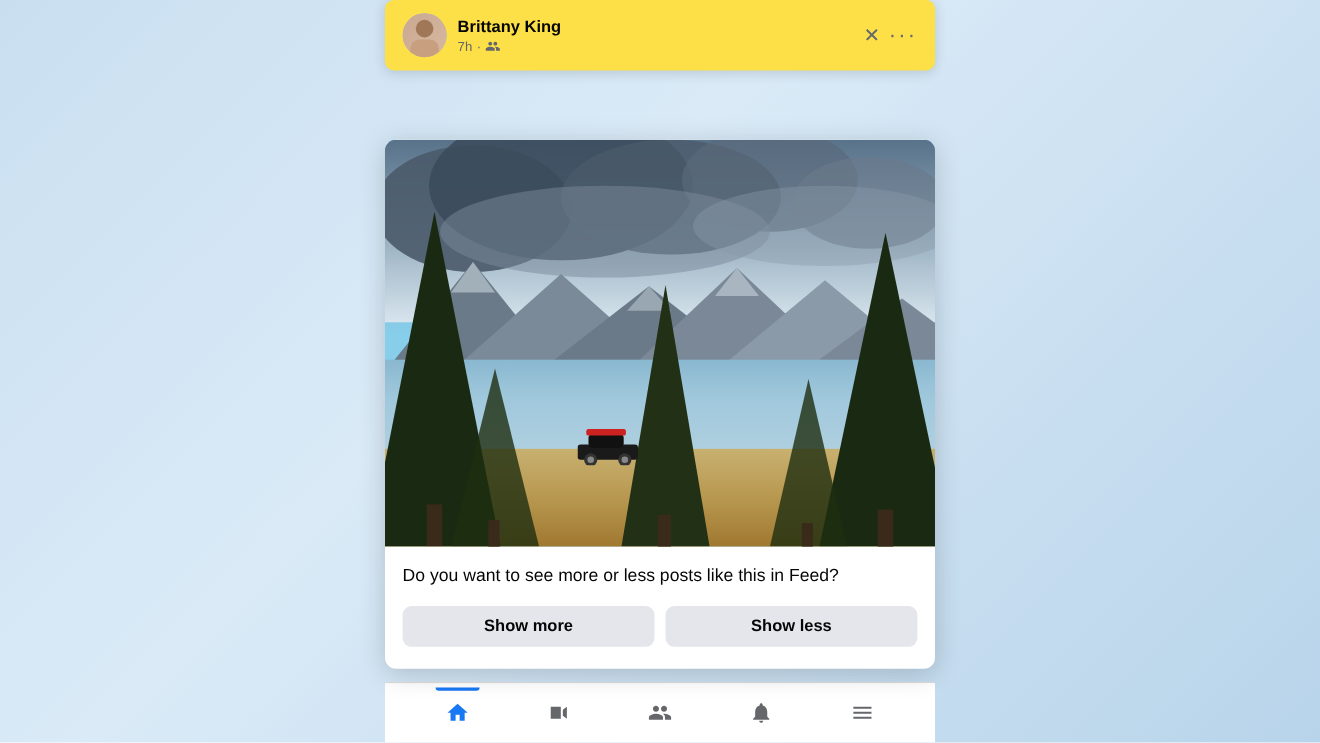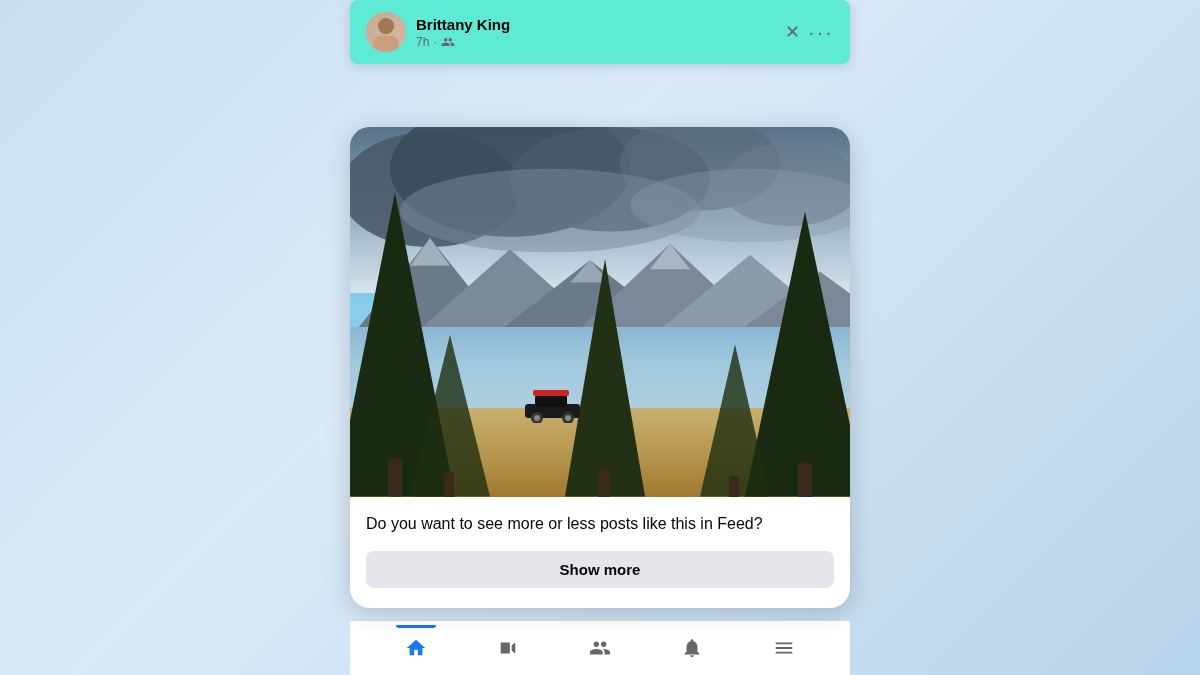--- a/index.html
+++ b/index.html
@@ -16,21 +16,21 @@
       position: relative;
     }
 
     
     .bg-card {
       position: absolute;
       top: 0;
       left: 50%;
       transform: translateX(-50%);
       width: 500px;
-      background: #5eead4;
+      background: #fde047;
       border-radius: 8px;
       box-shadow: 0 2px 12px rgba(0,0,0,0.15);
       padding: 12px 16px;
       display: flex;
       align-items: center;
       gap: 10px;
     }
 
     .bg-card-name {
       font-weight: 600;
@@ -59,21 +59,21 @@
       font-size: 20px;
       cursor: pointer;
       line-height: 1;
     }
 
     
     .modal-card {
       position: relative;
       width: 500px;
       background: #fff;
-      border-radius: 20px;
+      border-radius: 10px;
       box-shadow: 0 4px 24px rgba(0,0,0,0.18);
       overflow: hidden;
       margin-top: 60px;
     }
 
     
     .photo-container {
       width: 100%;
       height: 370px;
       overflow: hidden;
@@ -347,15 +347,16 @@
         <circle cx="12" cy="30" r="3" fill="#888"></circle>
         <circle cx="43" cy="30" r="3" fill="#888"></circle>
       </svg>
     </div>
   </div>
 
   <div class="post-content">
     <p class="post-question">Do you want to see more or less posts like this in Feed?</p>
     <div class="buttons-row">
       <button class="action-btn">Show more</button>
+      <button class="action-btn">Show less</button>
     </div>
   </div>
 </div>
 
 </body></html>

